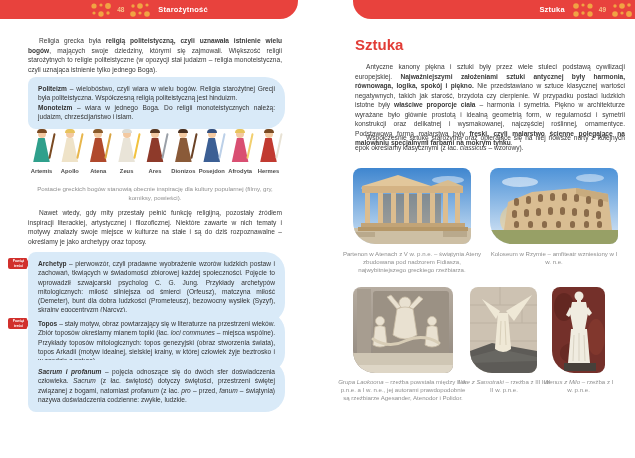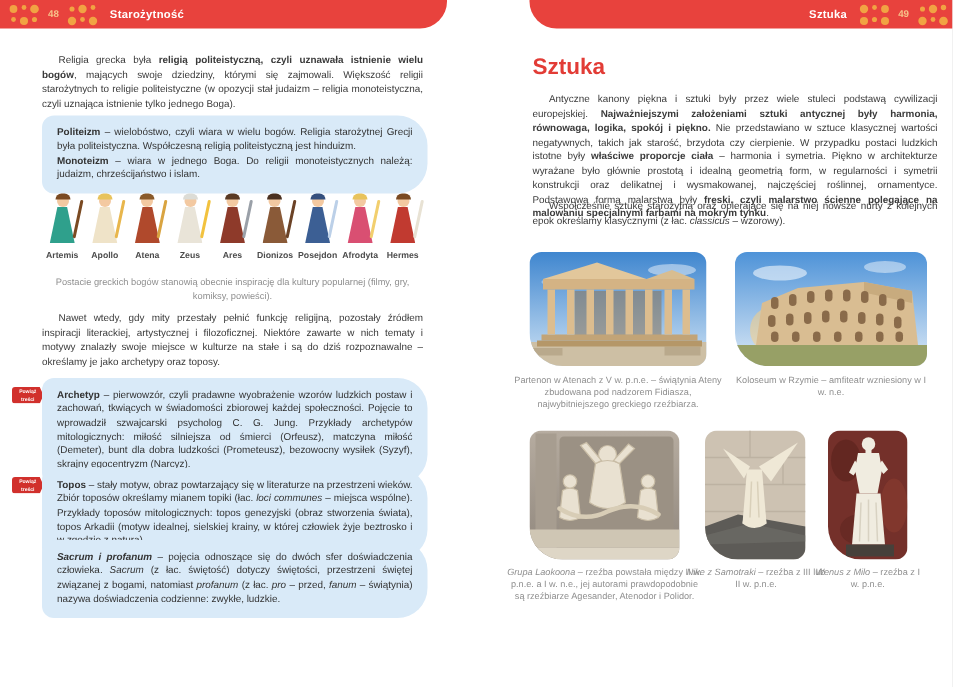--- a/index.html
+++ b/index.html
@@ -3,21 +3,21 @@
 <meta charset="utf-8">
 <style>
   html,body{margin:0;padding:0;background:#e8e8e8;}
   .spread{
     position:relative;width:635px;height:458px;background:#ffffff;
     font-family:"Liberation Sans","DejaVu Sans",sans-serif;color:#3a3a3a;
     overflow:hidden;margin:0 auto;
   }
   
   .banner{position:absolute;top:0;height:19px;background:#e8423d;display:flex;align-items:center;}
-  .banner-left{left:0;width:295px;border-radius:0 0 18px 0;padding-left:3px;}
+  .banner-left{left:0;width:295px;border-radius:0 0 18px 0;padding-left:3px;justify-content:center;}
   .banner-right{left:353px;width:282px;border-radius:0 0 0 18px;justify-content:flex-end;padding-right:2px;}
   .banner .page-num{font-size:6.5px;font-weight:bold;color:#f7c289;margin:0 3px;}
   .banner .banner-label{font-size:7.5px;font-weight:bold;color:#ffffff;letter-spacing:.2px;margin:0 5px;}
   .dots{flex:0 0 auto;margin:0 2px;}
   
   .body-text{position:absolute;font-size:6.6px;line-height:9.5px;text-align:justify;}
   .body-text.indent{text-indent:11px;}
   .seg-b{font-weight:bold;}
   .seg-i{font-style:italic;}
   .seg-bi{font-weight:bold;font-style:italic;}

